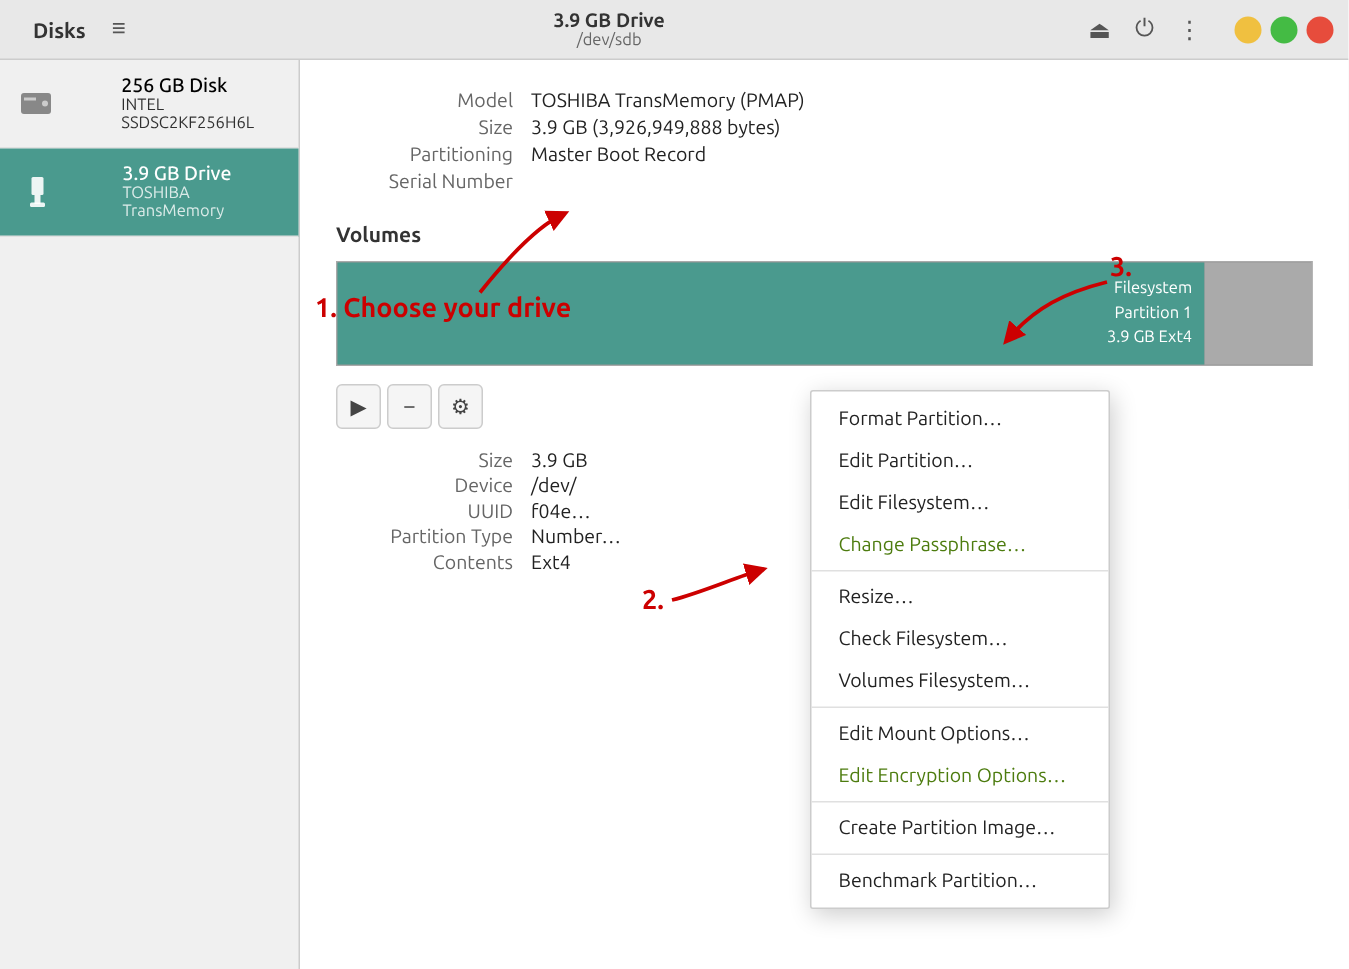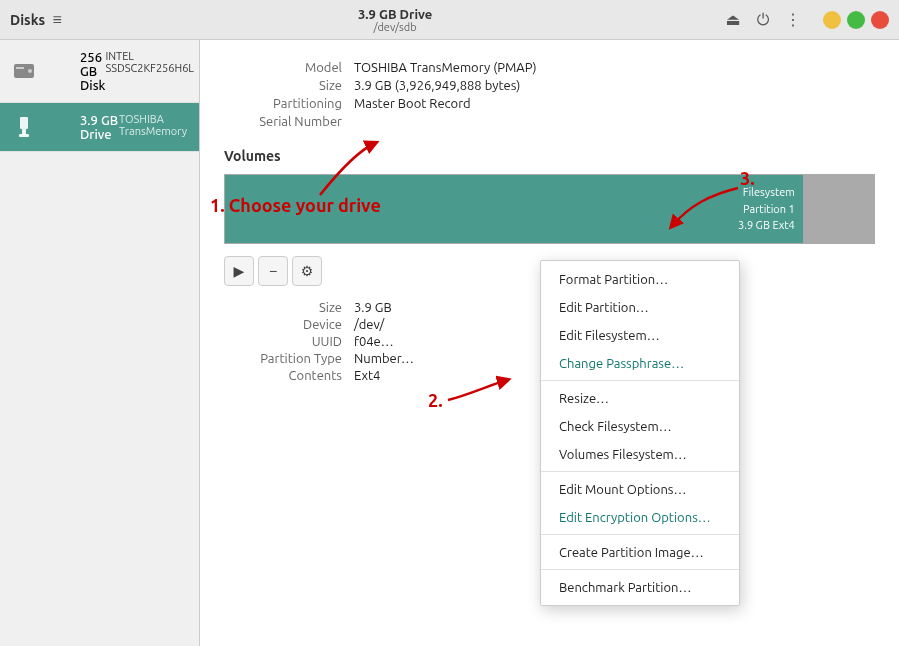--- a/index.html
+++ b/index.html
@@ -30,20 +30,22 @@
       color: #333;
     }
     .titlebar-center .main-title { font-weight: bold; }
     .titlebar-center .sub-title { font-size: 11px; color: #666; }
     .titlebar-left {
       font-size: 14px;
       font-weight: bold;
       color: #333;
       display: flex;
       align-items: center;
+      gap: 10px;
+      margin-left: 12px;
     }
     .titlebar-right {
       display: flex;
       align-items: center;
       gap: 6px;
     }
     .title-icon-btn {
       width: 24px;
       height: 24px;
       display: flex;
@@ -82,21 +84,21 @@
     }
     .sidebar-item.selected { background: #4a9a8e; color: white; }
     .disk-icon {
       width: 28px;
       height: 28px;
       display: flex;
       align-items: center;
       justify-content: center;
     }
     .disk-icon svg { width: 24px; height: 24px; }
-    .sidebar-item-text { display: flex; flex-direction: row; margin-left: 34px; }
+    .sidebar-item-text { display: flex; flex-direction: column; margin-left: 34px; }
     .sidebar-item-name { font-size: 13px; font-weight: 500; }
     .sidebar-item-sub { font-size: 11px; opacity: 0.8; }
 
     
     .content {
       flex: 1;
       padding: 20px 24px;
       background: #fff;
       position: relative;
     }
@@ -199,21 +201,21 @@
       border-radius: 2px;
       padding: 4px 0;
     }
     .menu-item {
       padding: 7px 18px;
       font-size: 13px;
       cursor: pointer;
       color: #222;
       white-space: nowrap;
     }
-    .menu-item.disabled { color: #0f766e; cursor: default; }
+    .menu-item.disabled { color: #4d7c0f; cursor: default; }
     .menu-separator {
       height: 1px;
       background: #e0e0e0;
       margin: 3px 0;
     }
 
     
     .annotation-layer {
       position: absolute;
       top: 0; left: 0;

